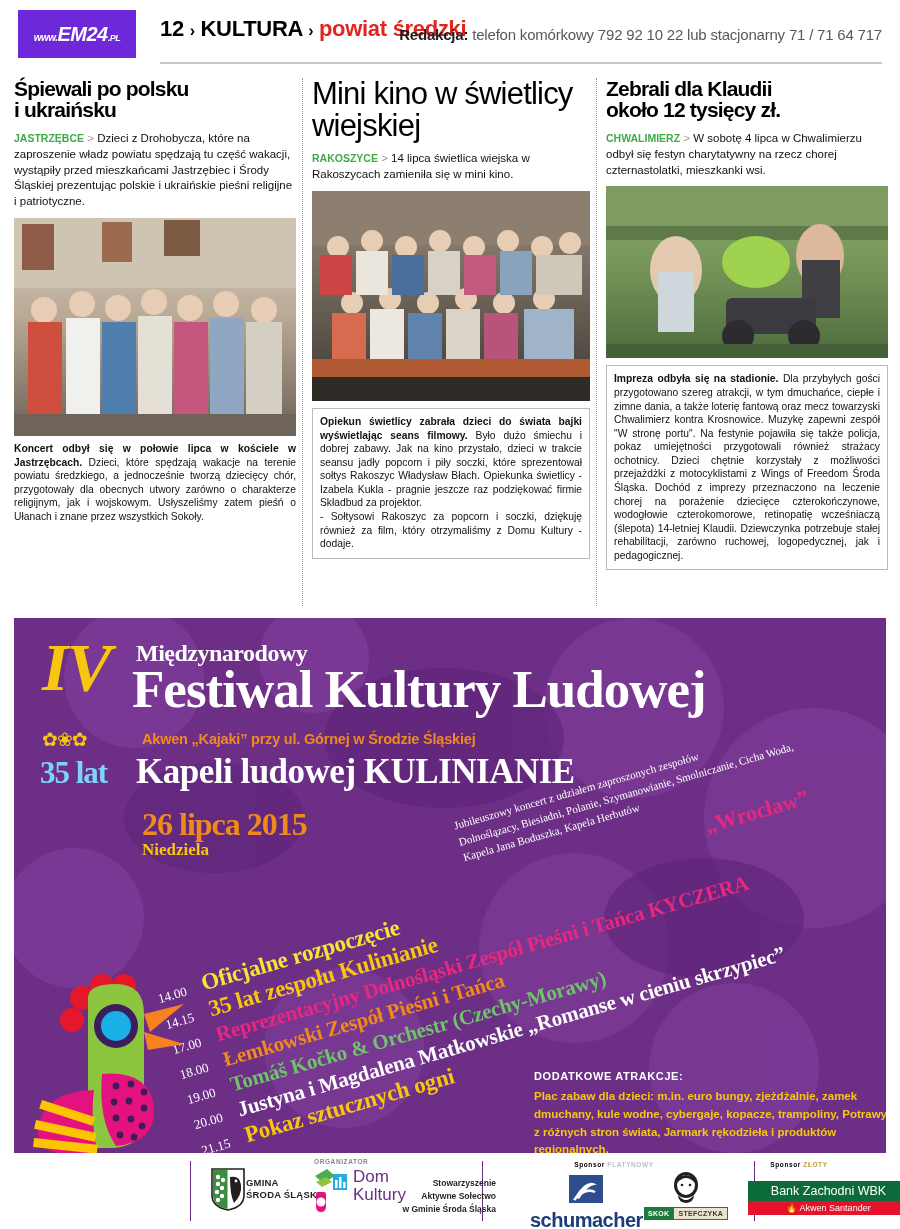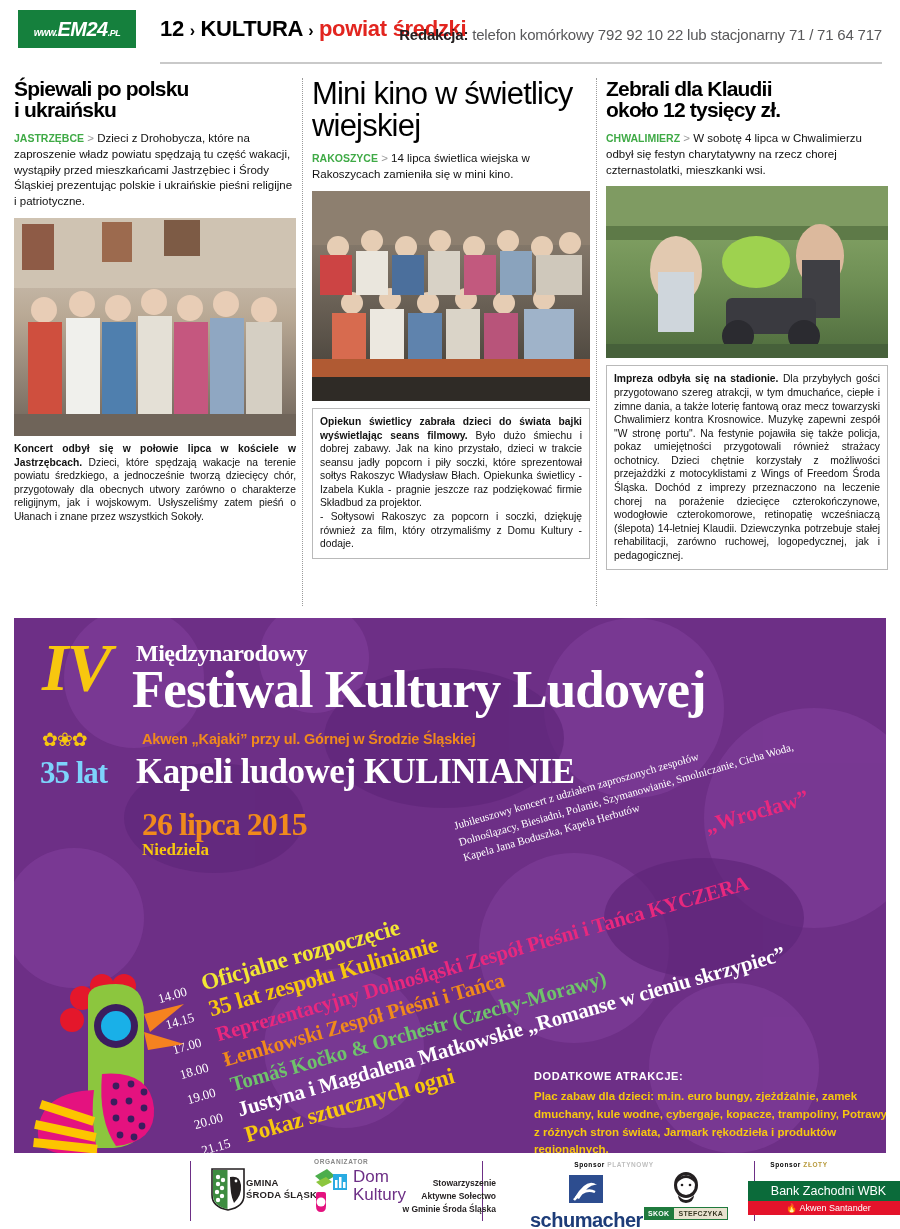--- a/index.html
+++ b/index.html
@@ -9,22 +9,22 @@
     font-family:"Liberation Sans", sans-serif;
     overflow:hidden;
     position:relative;
   }
 
   
   #masthead{
     position:absolute;left:0;top:0;width:900px;height:68px;
   }
   .logo-box{
-    position:absolute;left:18px;top:10px;width:118px;height:38px;
-    background:#15803d;display:flex;align-items:center;justify-content:center;
+    position:absolute;left:18px;top:10px;width:118px;height:48px;
+    background:#6d28d9;display:flex;align-items:center;justify-content:center;
   }
   .logo-text{
     color:#ffffff;font-weight:bold;font-style:italic;
     font-family:"Liberation Sans",sans-serif;
     letter-spacing:-0.5px;white-space:nowrap;
   }
   .logo-www{font-size:10px;}
   .logo-em{font-size:20px;}
   .logo-pl{font-size:9px;}
 

